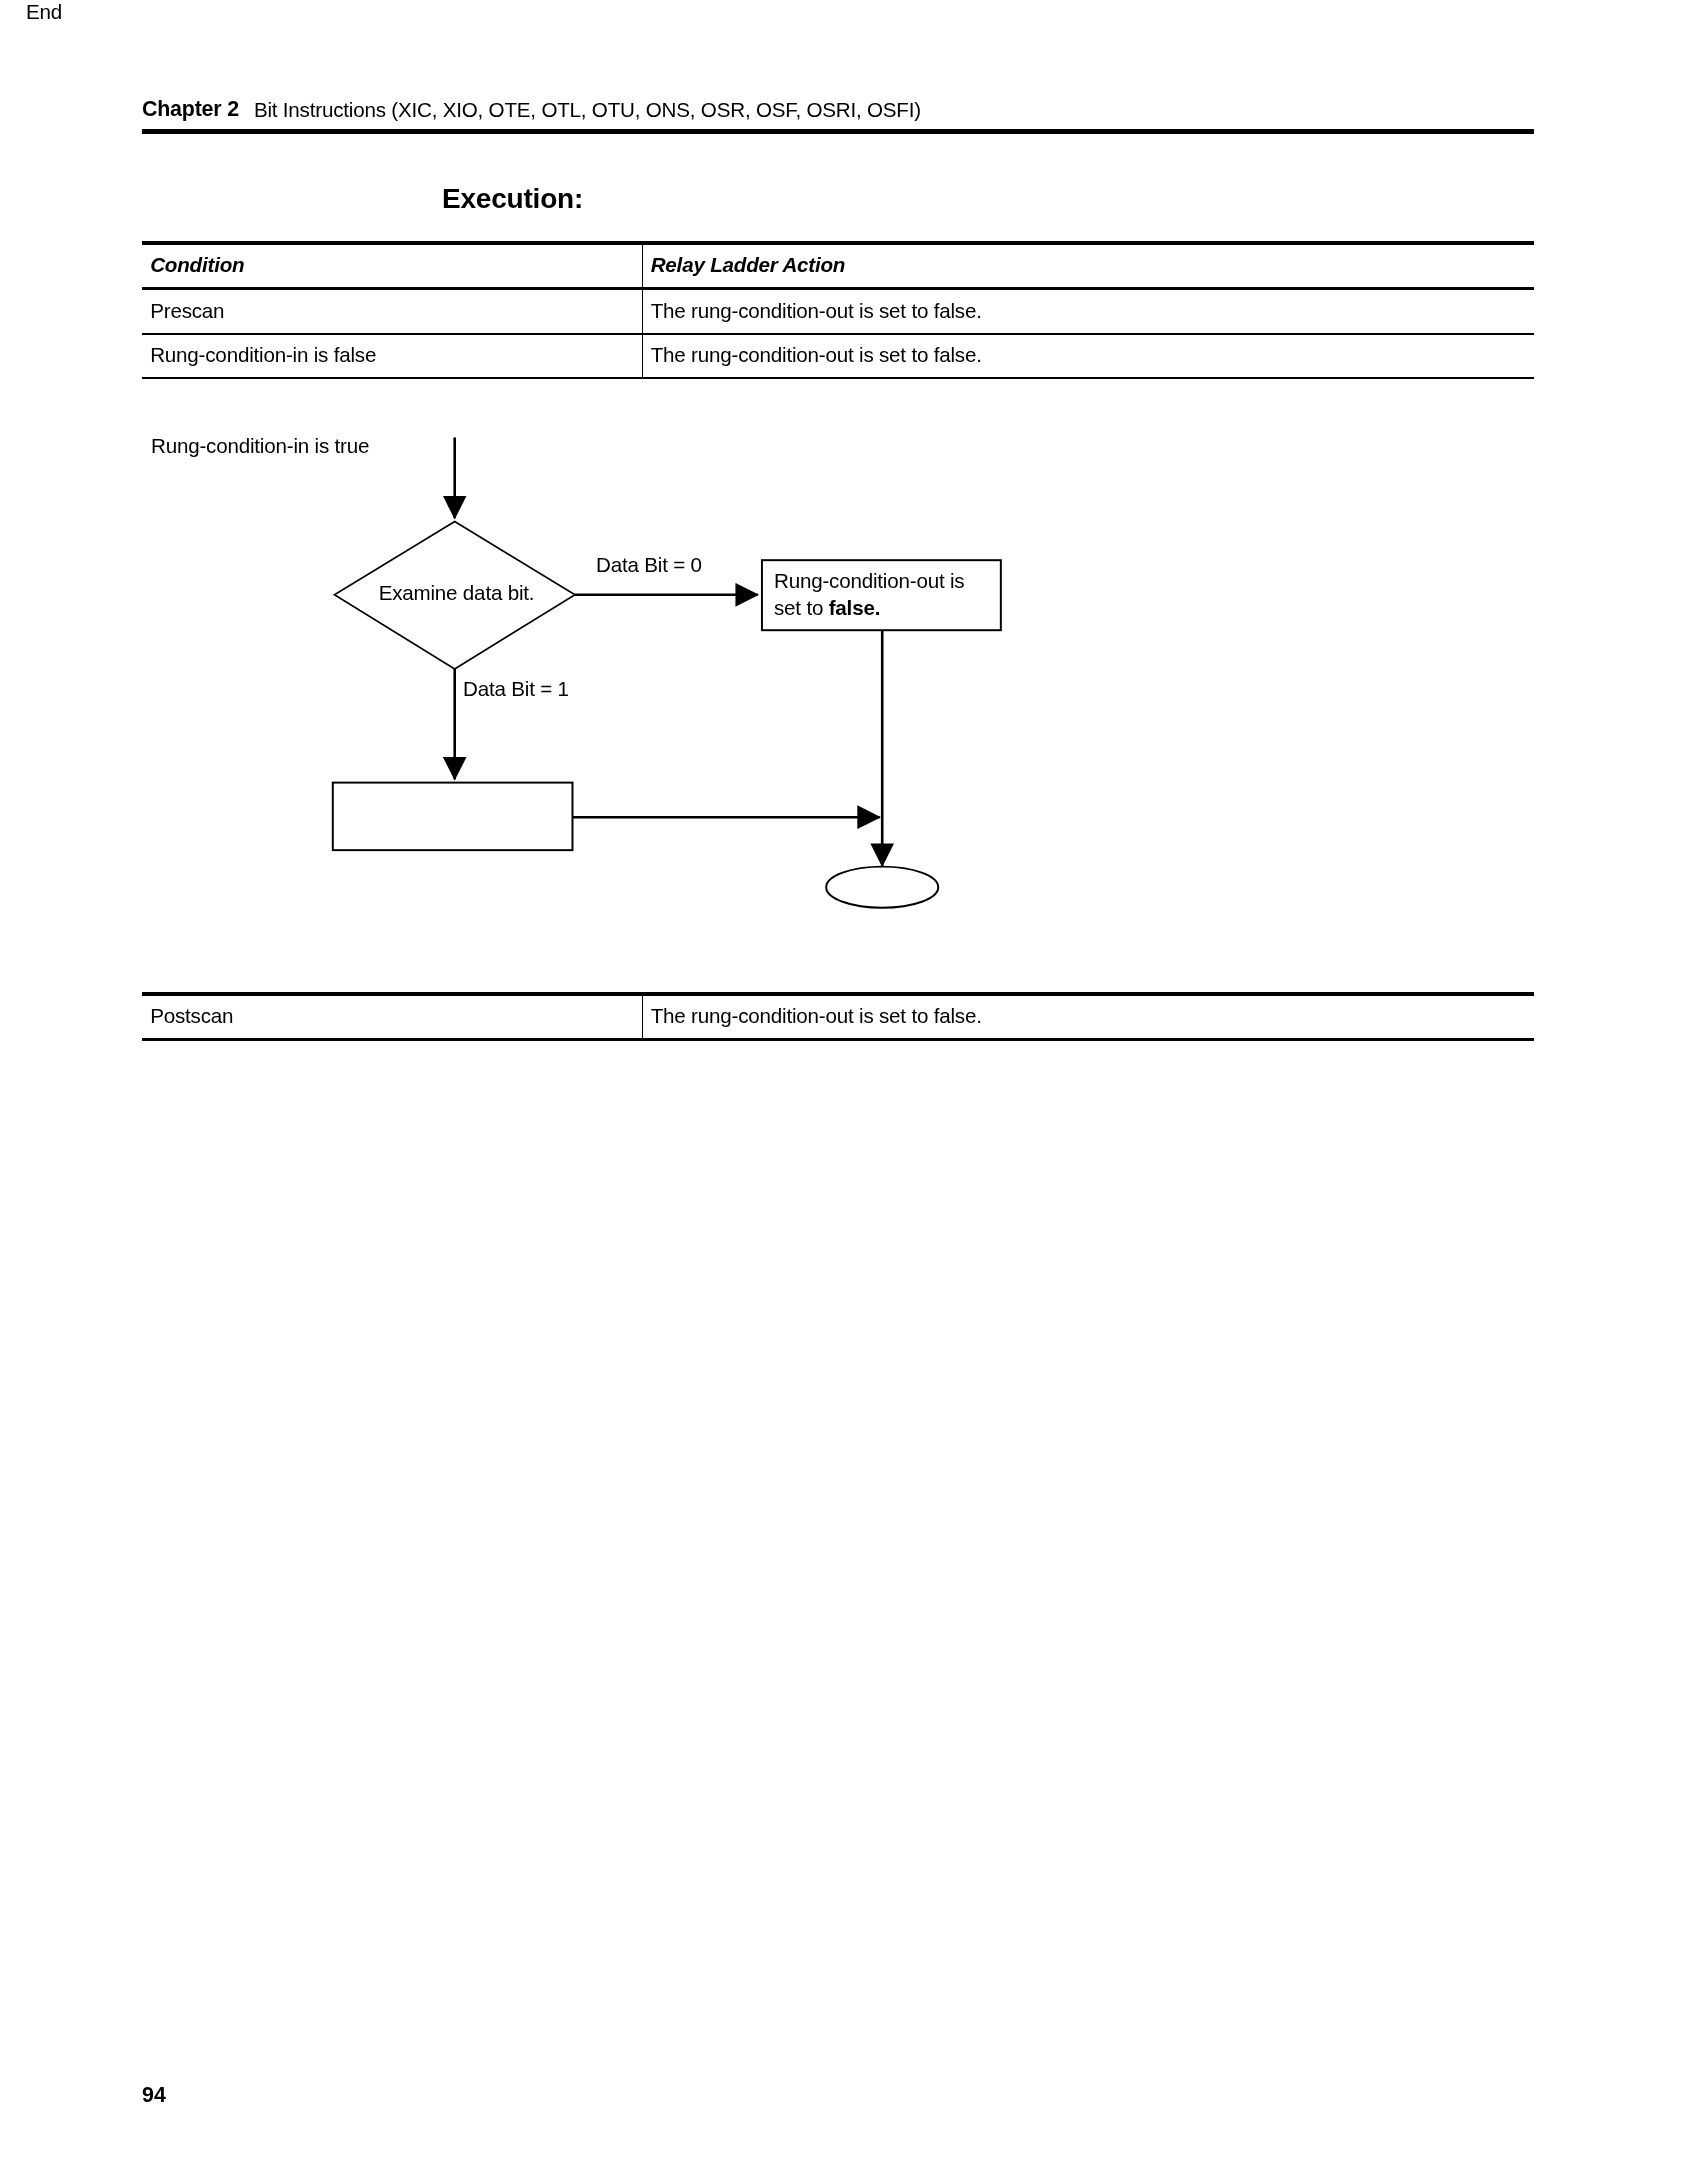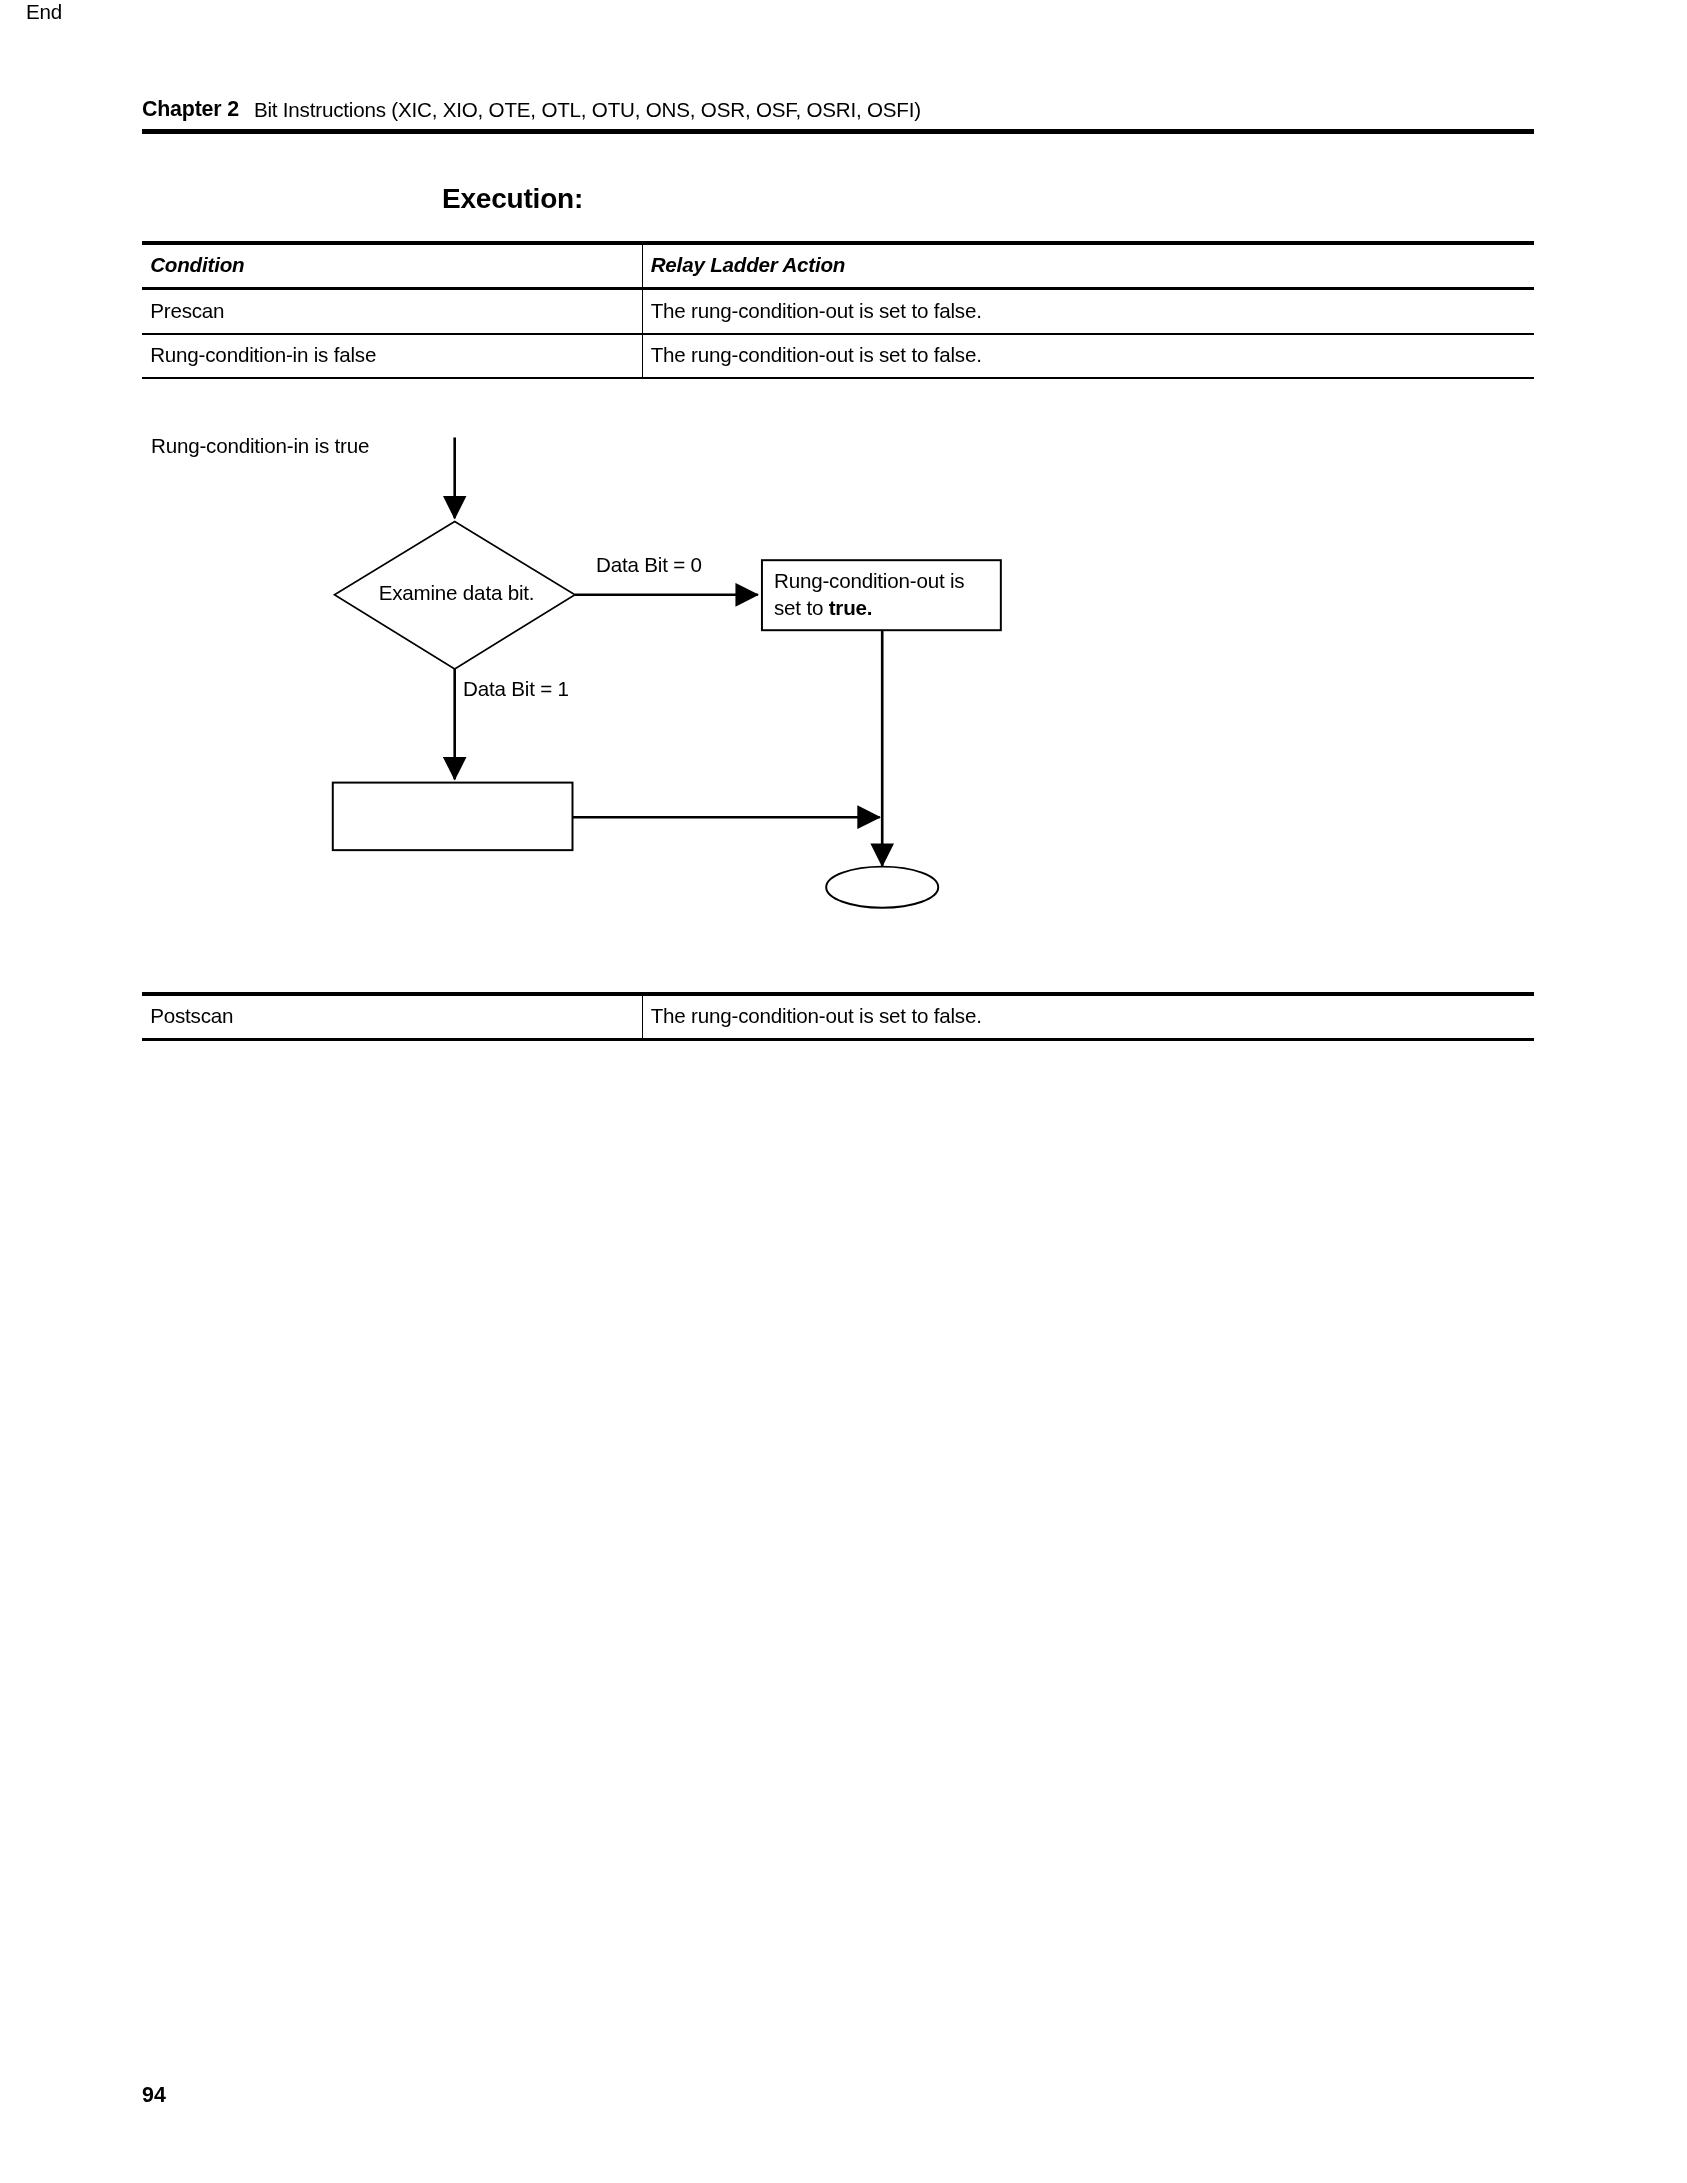--- a/index.html
+++ b/index.html
@@ -251,21 +251,21 @@
     <ellipse cx="1071" cy="1077" rx="68" ry="25" fill="#ffffff" stroke="#000000" stroke-width="2.4"></ellipse>
   </svg>
 
   <div class="flow-node-text" id="diamond-text">Examine data bit.</div>
 
   <div id="edge-label-0">Data Bit = 0</div>
   <div id="edge-label-1">Data Bit = 1</div>
 
   <div class="flow-node-text" id="box-true-text">
     <span>Rung-condition-out is</span><br>
-    <span>set to </span><b>true.</b>
+    <span>set to </span><b>false.</b>
   </div>
 
 
   <div id="end-text">End</div>
 
   <table class="doc-table" id="table-bottom">
     <colgroup>
         <col class="c1">
         <col class="c2">
       </colgroup>

